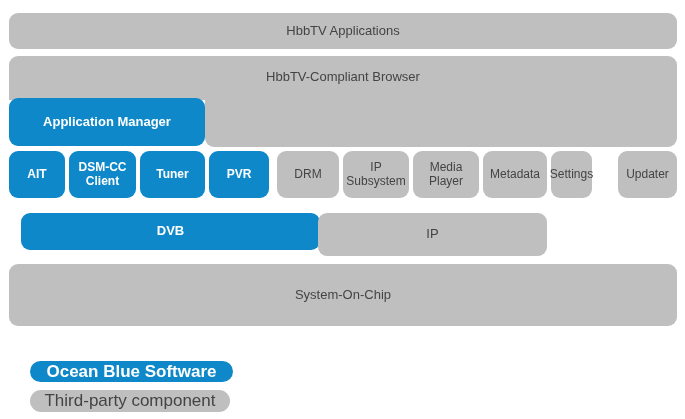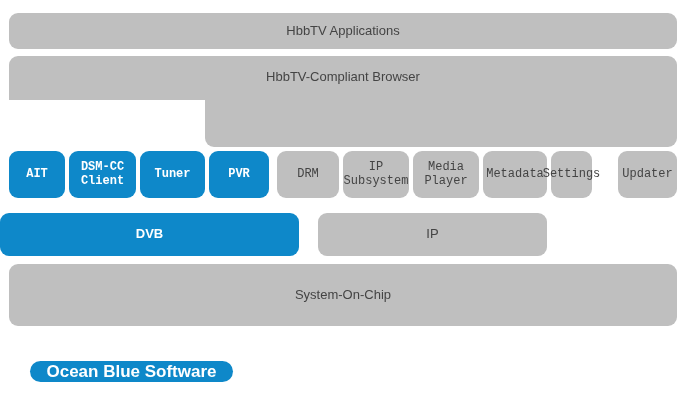--- a/index.html
+++ b/index.html
@@ -59,35 +59,34 @@
   }
   
   #r-appman {
     left: 9px; top: 98px; width: 196px; height: 48px;
     font-size: 13px;
   }
   
   .chip {
     top: 151px; height: 47px;
     font-size: 12px;
-    font-family: Liberation Mono, monospace;
   }
   #c-ait      { left: 9px;   width: 56px; }
   #c-dsmcc    { left: 69px;  width: 67px; }
   #c-tuner    { left: 140px; width: 65px; }
   #c-pvr      { left: 209px; width: 60px; }
   #c-drm      { left: 277px; width: 62px; }
   #c-ipsub    { left: 343px; width: 66px; }
   #c-media    { left: 413px; width: 66px; }
   #c-metadata { left: 483px; width: 64px; }
   #c-settings { left: 551px; width: 41px; }
   #c-updater  { left: 618px; width: 59px; }
   
   #r-dvb {
-    left: 0; top: 213px; width: 299px; height: 43px;
+    left: 21px; top: 213px; width: 299px; height: 37px;
     font-size: 13px;
   }
   #r-ip {
     left: 318px; top: 213px; width: 229px; height: 43px;
     font-size: 13px;
   }
   
   #r-soc {
     left: 9px; top: 264px; width: 668px; height: 62px;
     font-size: 13px;
@@ -119,20 +118,23 @@
   <div class="block gray" id="r-apps">
     <span>HbbTV Applications</span>
   </div>
 
   <div class="block gray" id="r-browser">
     <span>HbbTV-Compliant Browser</span>
   </div>
   <div class="block gray" id="r-browser-joint"></div>
   <div class="block gray" id="r-browser-lower"></div>
 
+  <div class="block blue" id="r-appman">
+    <span>Application Manager</span>
+  </div>
 
   <div class="block blue chip" id="c-ait">
     <span>AIT</span>
   </div>
   <div class="block blue chip" id="c-dsmcc">
     <span>DSM-CC Client</span>
   </div>
   <div class="block blue chip" id="c-tuner">
     <span>Tuner</span>
   </div>
@@ -165,14 +167,17 @@
     <span>IP</span>
   </div>
 
   <div class="block gray" id="r-soc">
     <span>System-On-Chip</span>
   </div>
 
   <div class="legend-pill" id="lg-blue">
     <span>Ocean Blue Software</span>
   </div>
+  <div class="legend-pill" id="lg-gray">
+    <span>Third-party component</span>
+  </div>
 
 </div>
 
 </body></html>

